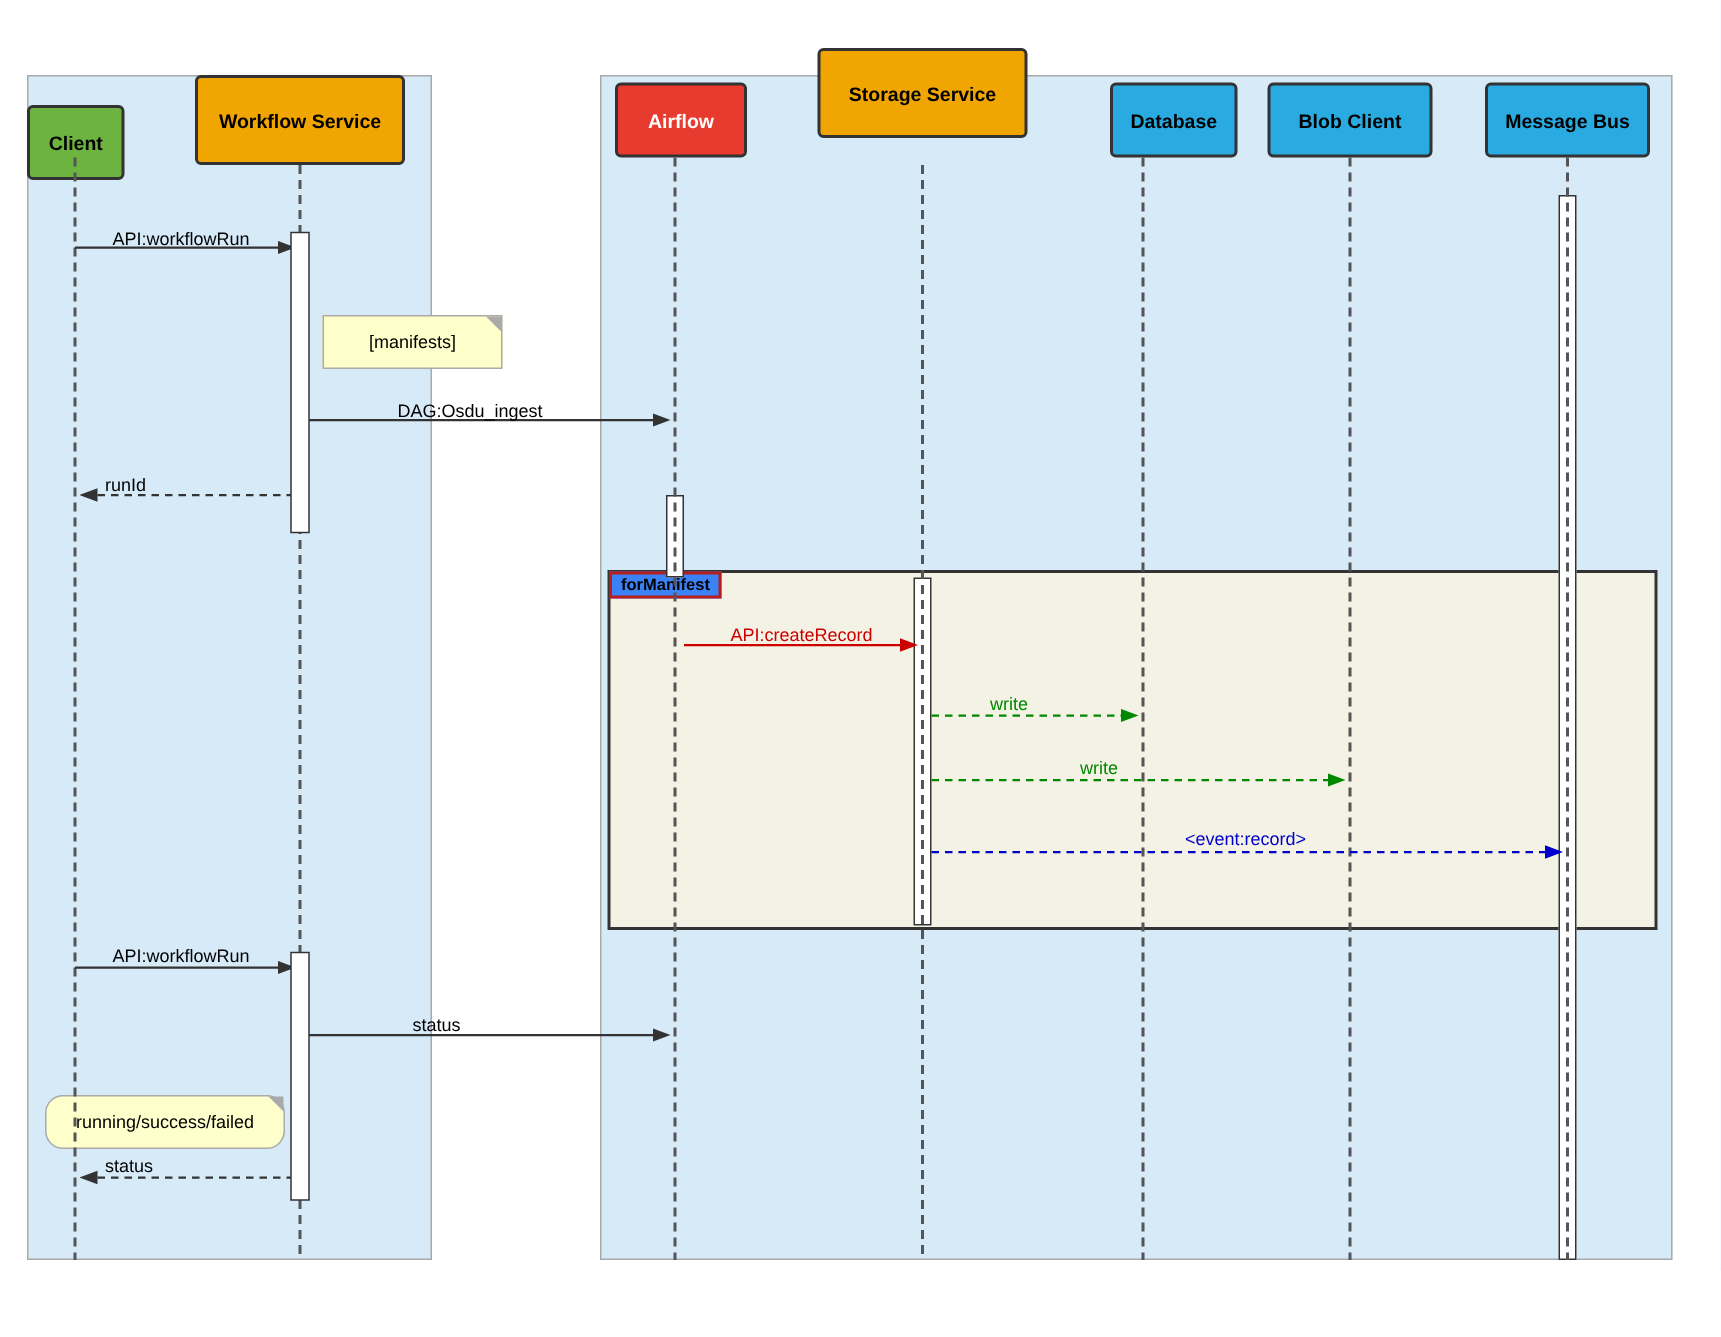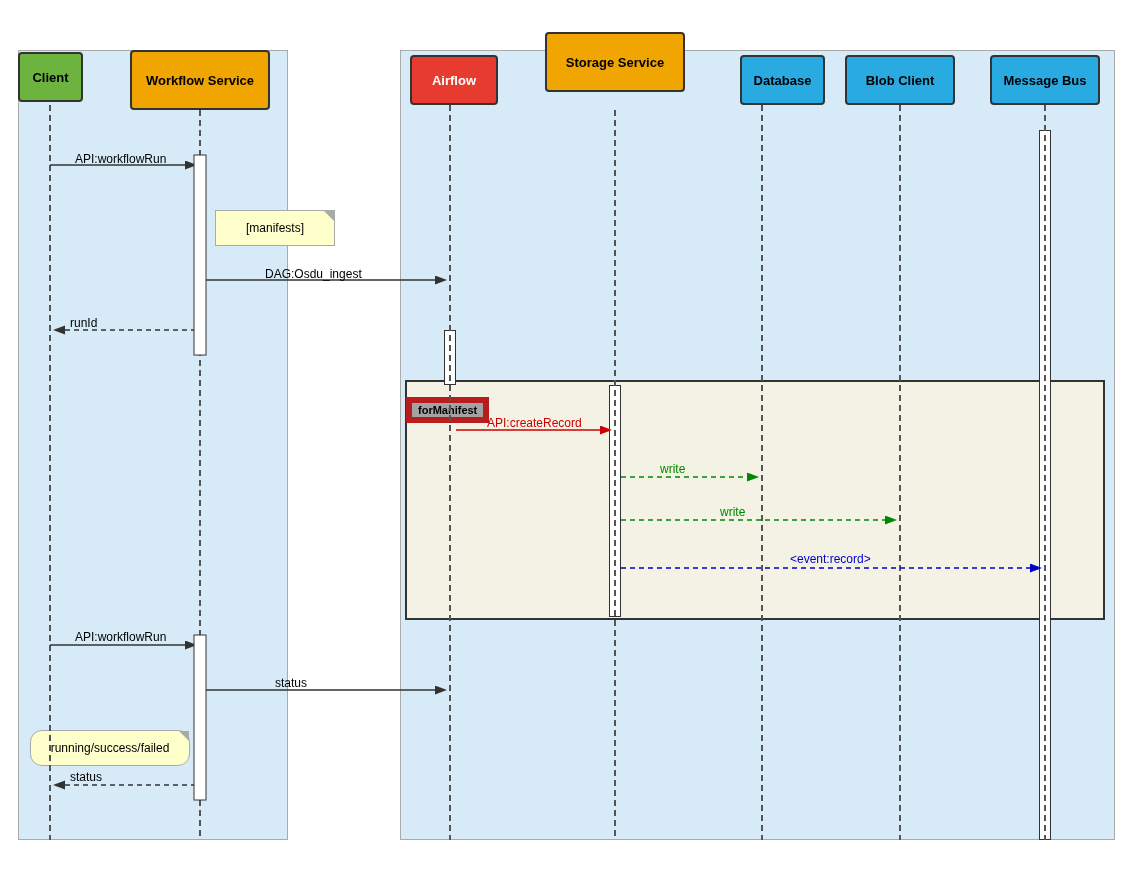--- a/index.html
+++ b/index.html
@@ -31,21 +31,21 @@
       border: 2px solid #333;
       border-radius: 4px;
       display: flex;
       align-items: center;
       justify-content: center;
       font-weight: bold;
       font-size: 13px;
       text-align: center;
       color: #000;
     }
-    .actor-client { background: #6db33f; top: 52px; left: 18px; width: 65px; height: 50px; }
+    .actor-client { background: #6db33f; top: 70px; left: 18px; width: 65px; height: 50px; }
     .actor-workflow { background: #f0a500; top: 50px; left: 130px; width: 140px; height: 60px; }
     .actor-airflow { background: #e63b2e; top: 55px; left: 410px; width: 88px; height: 50px; color: #fff; }
     .actor-storage { background: #f0a500; top: 32px; left: 545px; width: 140px; height: 60px; }
     .actor-database { background: #29abe2; top: 55px; left: 720px; width: 85px; height: 50px; margin-left: 20px; }
     .actor-blob { background: #29abe2; top: 55px; left: 845px; width: 110px; height: 50px; }
     .actor-msgbus { background: #29abe2; top: 55px; left: 990px; width: 110px; height: 50px; }
 
     
     .activation {
       position: absolute;
@@ -65,28 +65,27 @@
     }
 
     
     .frame-box {
       position: absolute;
       border: 2px solid #333;
       background: rgba(255, 245, 220, 0.7);
     }
     .frame-label {
       position: absolute;
-      background: #a3a3a3;
-      border: 6px solid #b91c1c;
+      background: #3b82f6;
+      border: 2px solid #b91c1c;
       font-weight: bold;
       font-size: 11px;
       padding: 1px 6px;
       top: -1px;
       left: -1px;
-      margin-top: 16px;
     }
 
     
     .note-box {
       position: absolute;
       background: #ffffcc;
       border: 1px solid #aaa;
       padding: 4px 24px;
       font-size: 12px;
     }

